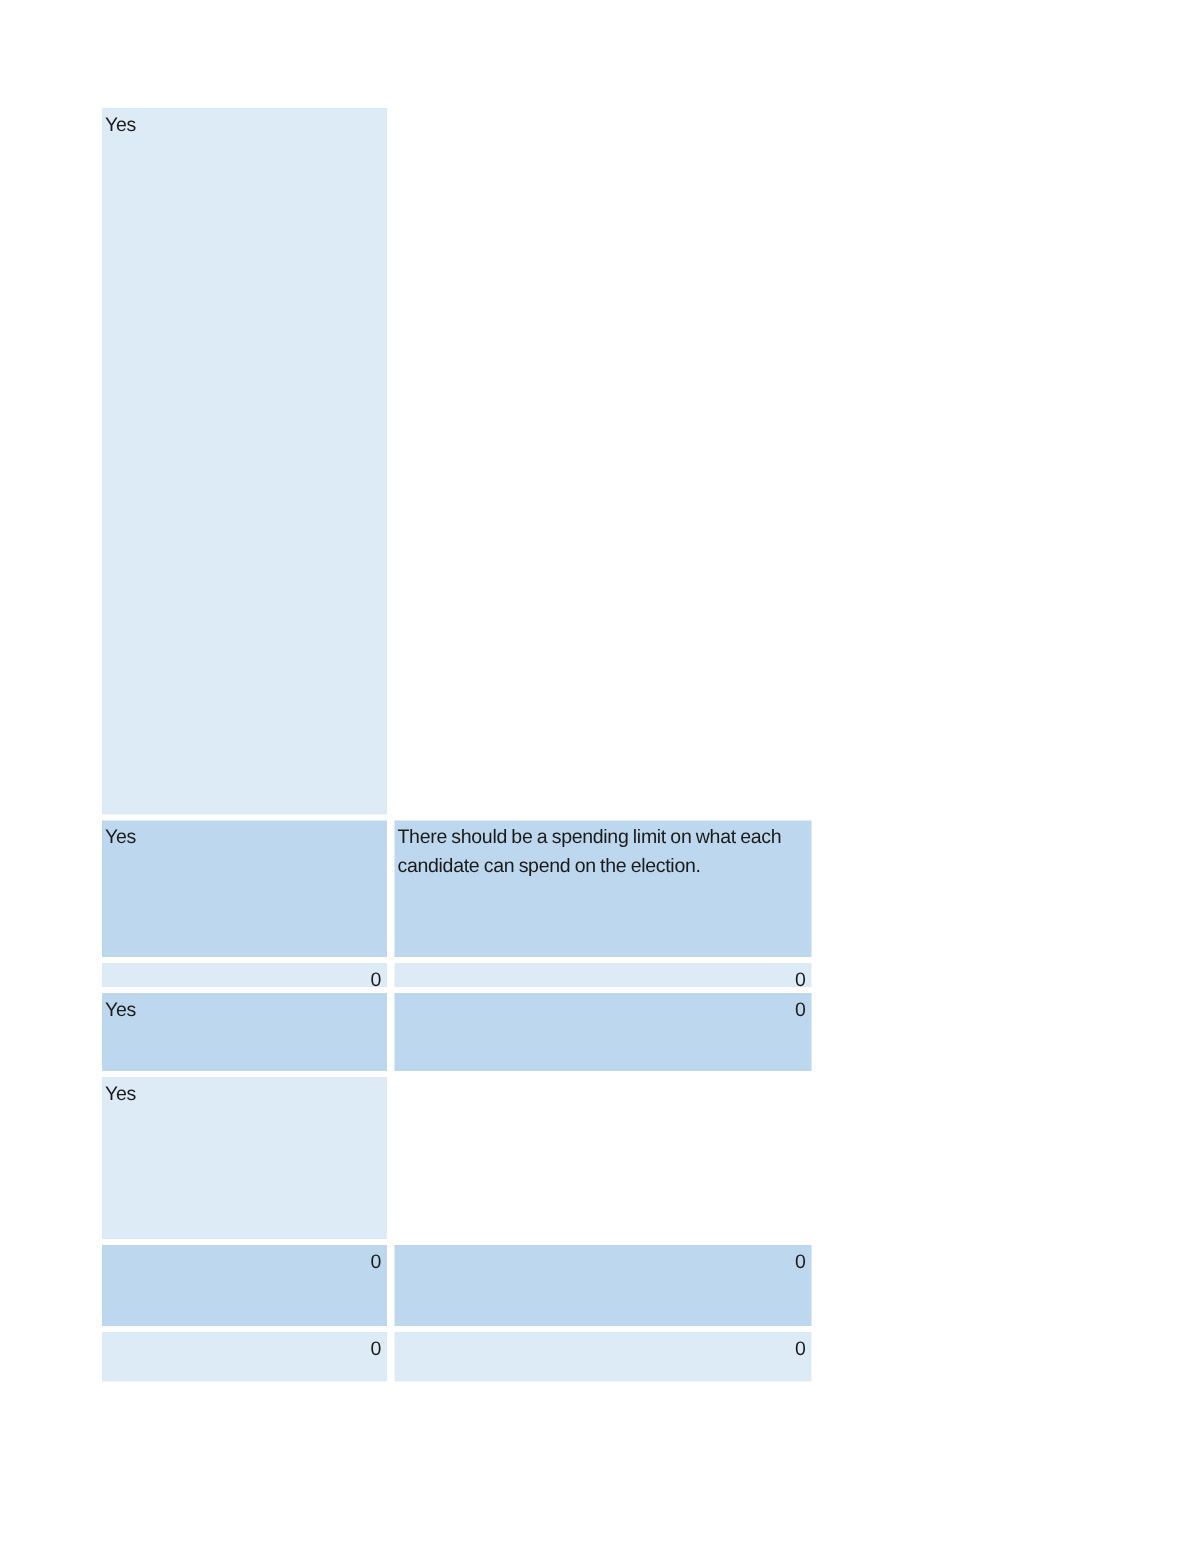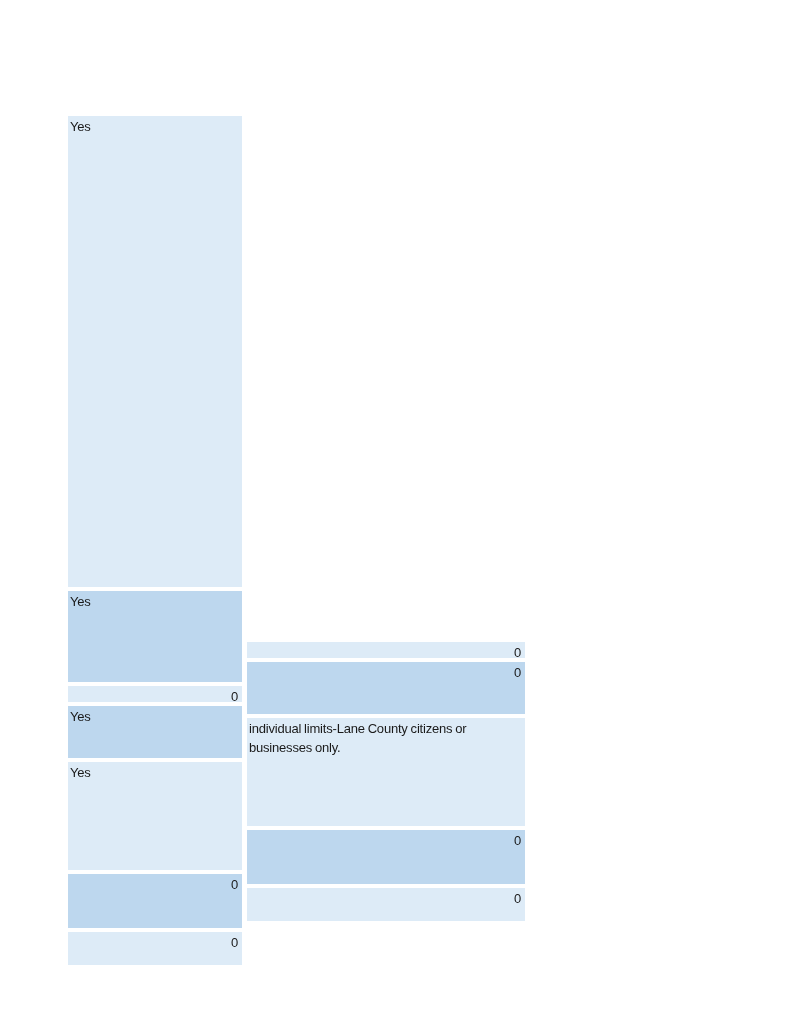--- a/index.html
+++ b/index.html
@@ -34,21 +34,21 @@
   .cell {
     box-sizing: border-box;
     font-size: 13px;
     line-height: 19px;
     letter-spacing: -0.2px;
     word-spacing: -0.5px;
     padding: 1px 4px 0 2px;
     overflow: hidden;
     white-space: pre-wrap;
   }
-  .cell.c1 { width: 174px; margin-right: 5px; margin-top: 44px; }
+  .cell.c1 { width: 190px; margin-right: 5px; }
   .cell.c2 { width: 278px; }
   .cell.align-right { text-align: right; }
   .cell.align-left  { text-align: left; }
   
   .row:nth-child(odd)  .cell { background: var(--band-light); }
   .row:nth-child(even) .cell { background: var(--band-dark); }
   
   .doc-table .row:nth-child(1) { height: 471px; }
   .doc-table .row:nth-child(2) { height: 91px; }
   .doc-table .row:nth-child(3) { height: 16px; }
@@ -61,32 +61,32 @@
 </head>
 <body>
 
 <div class="page" style="--band-light: #ddebf7; --band-dark: #bdd7ee; color: rgb(26, 26, 26); background: rgb(255, 255, 255);">
   <div class="doc-table" id="table-root">
       <div class="row">
         <div class="cell c1 align-left">Yes</div>
       </div>
       <div class="row">
         <div class="cell c1 align-left">Yes</div>
+        <div class="cell c2 align-left">There should be a spending limit on what each candidate can spend on the election.</div>
       </div>
       <div class="row">
         <div class="cell c1 align-right">0</div>
         <div class="cell c2 align-right">0</div>
       </div>
       <div class="row">
         <div class="cell c1 align-left">Yes</div>
         <div class="cell c2 align-right">0</div>
       </div>
       <div class="row">
         <div class="cell c1 align-left">Yes</div>
-        <div class="cell c2 align-left">individual limits-Lane County citizens or businesses only.</div>
       </div>
       <div class="row">
         <div class="cell c1 align-right">0</div>
         <div class="cell c2 align-right">0</div>
       </div>
       <div class="row">
         <div class="cell c1 align-right">0</div>
         <div class="cell c2 align-right">0</div>
       </div>
     </div>

